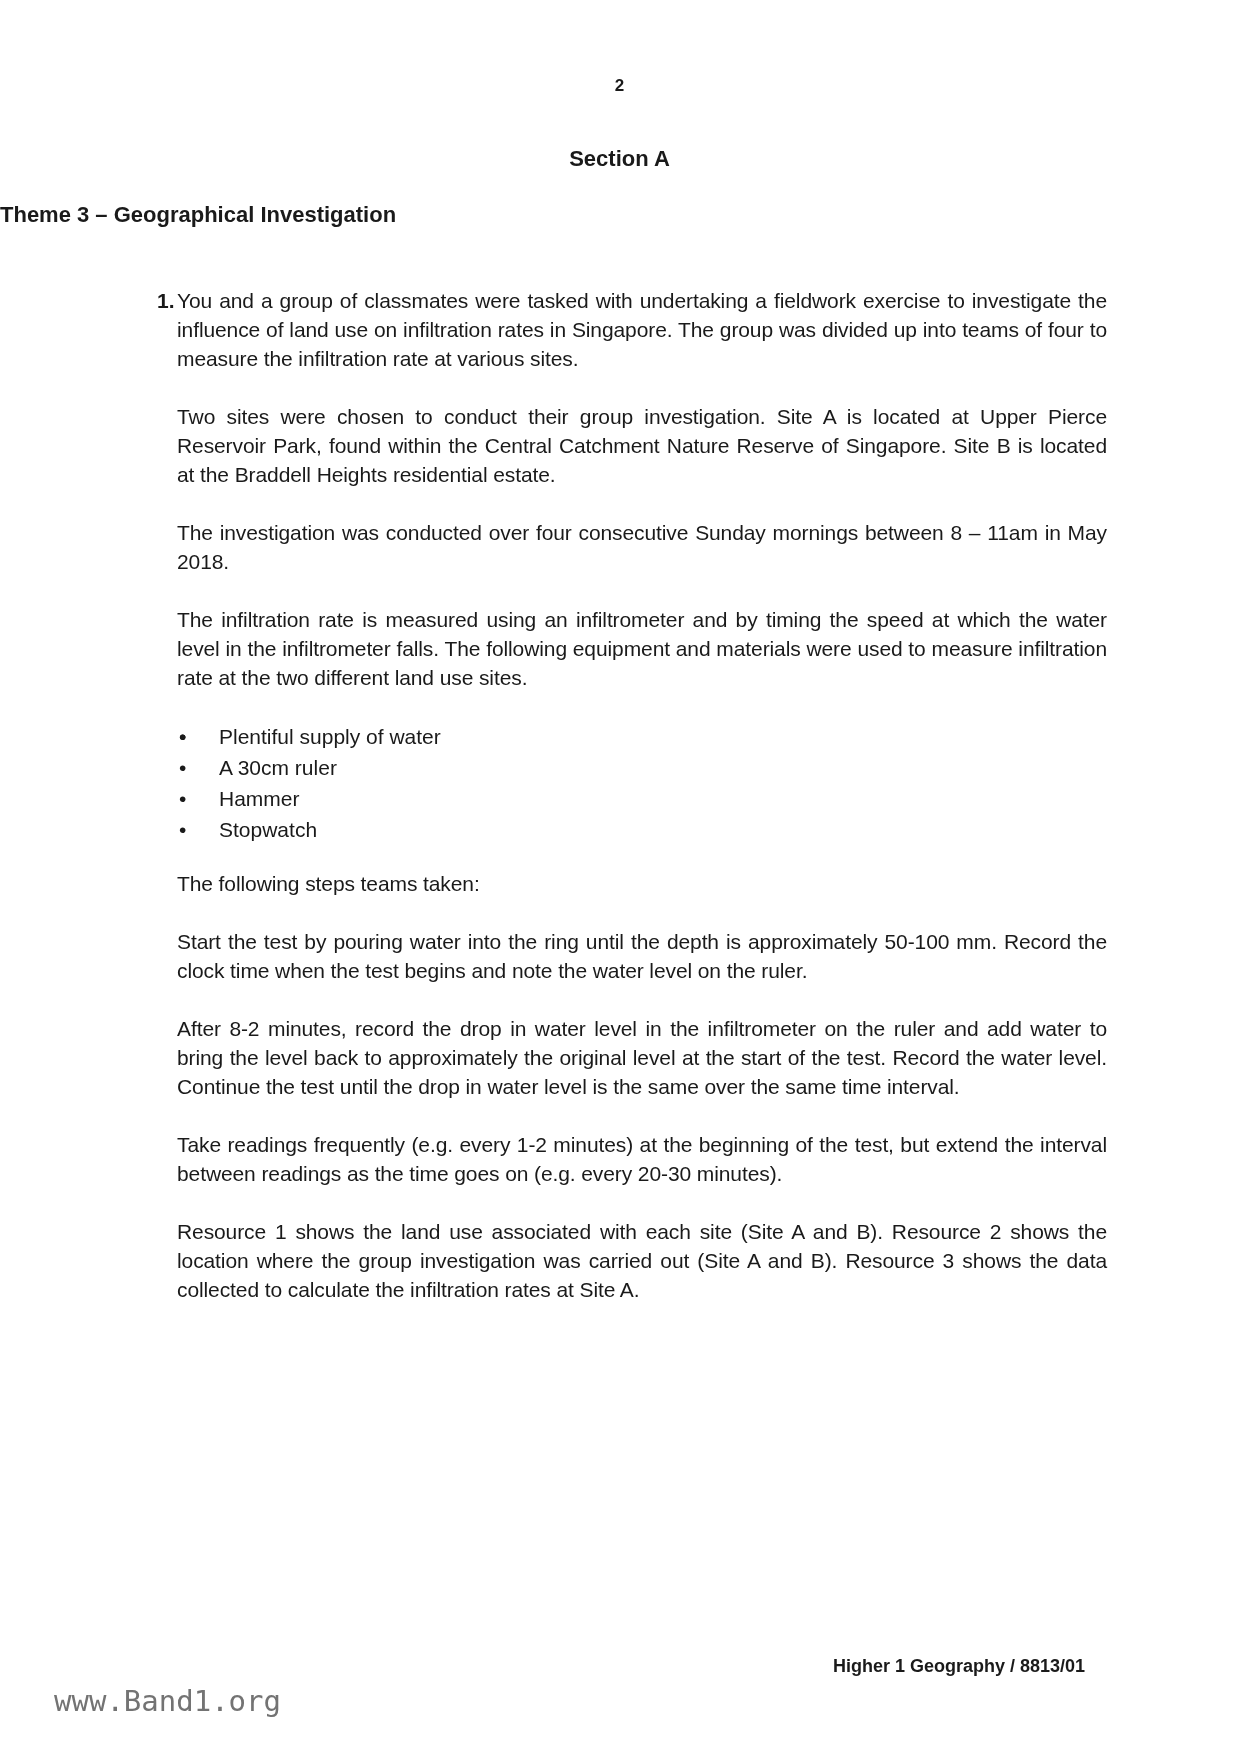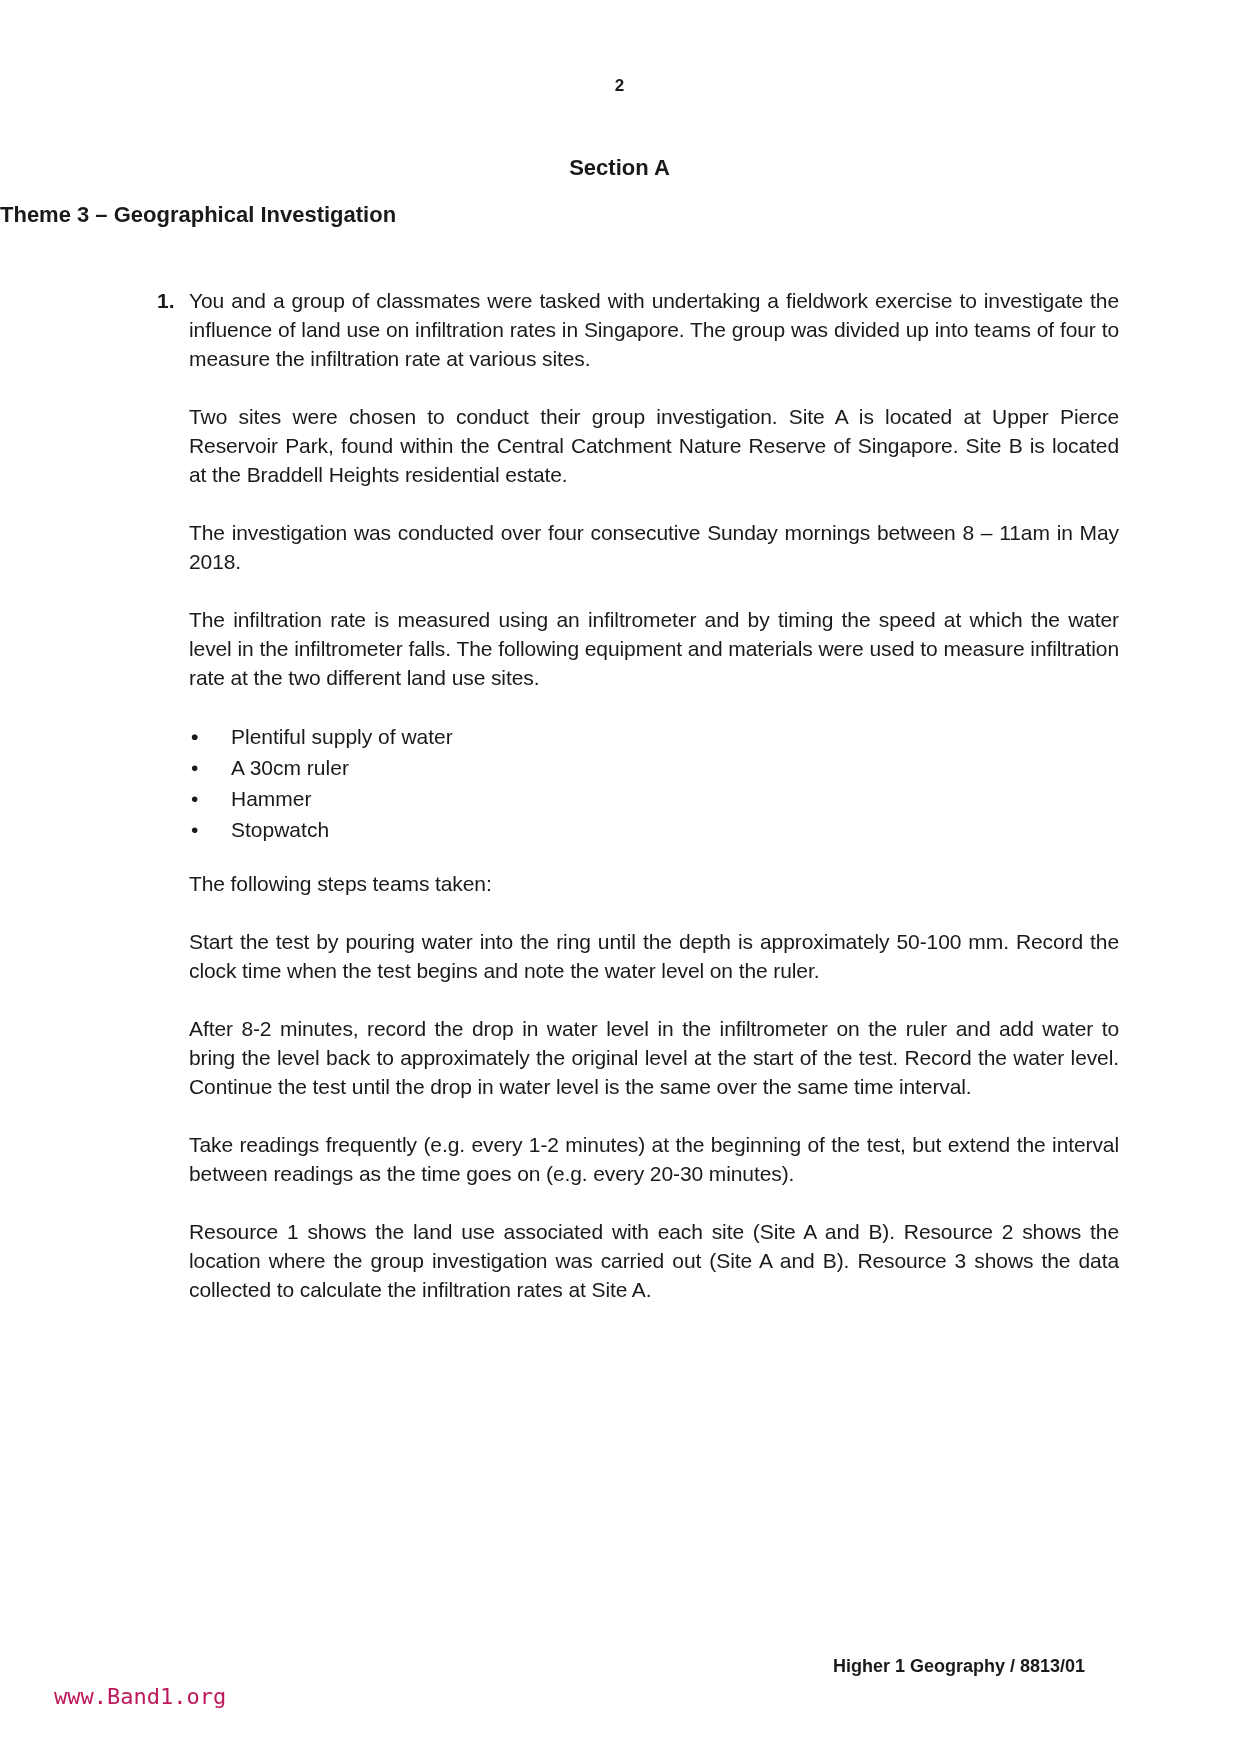--- a/index.html
+++ b/index.html
@@ -25,21 +25,20 @@
       font-size: 17px;
     }
     .section-title {
       position: absolute;
       top: 146px;
       left: 0;
       width: 1239px;
       text-align: center;
       font-weight: bold;
       font-size: 22px;
-      margin-top: 9px;
     }
     .theme-title {
       position: absolute;
       top: 202px;
       left: 0;
       width: 1239px;
       text-align: left;
       font-weight: bold;
       font-size: 22px;
     }
@@ -51,21 +50,21 @@
     }
     .q-number {
       position: absolute;
       left: 0;
       top: 0;
       font-weight: bold;
       font-size: 21px;
       line-height: 29px;
     }
     .q-body {
-      margin-left: 32px;
+      margin-left: 20px;
       width: 930px;
     }
     .para {
       font-size: 21px;
       line-height: 29px;
       text-align: justify;
       margin: 0 0 29px 0;
       letter-spacing: -0.1px;
     }
     .bullets {
@@ -89,22 +88,22 @@
       top: 1656px;
       left: 833px;
       font-weight: bold;
       font-size: 18px;
     }
     .watermark {
       position: absolute;
       top: 1684px;
       left: 54px;
       font-family: "DejaVu Sans Mono", monospace;
-      font-size: 22px;
-      color: #be185d;
+      font-size: 29px;
+      color: #737373;
     }
   </style>
 </head>
 <body>
 
 <div class="page-number">2</div>
 <div class="section-title">Section A</div>
 <div class="theme-title">Theme 3 – Geographical Investigation</div>
 
 <div class="question">

